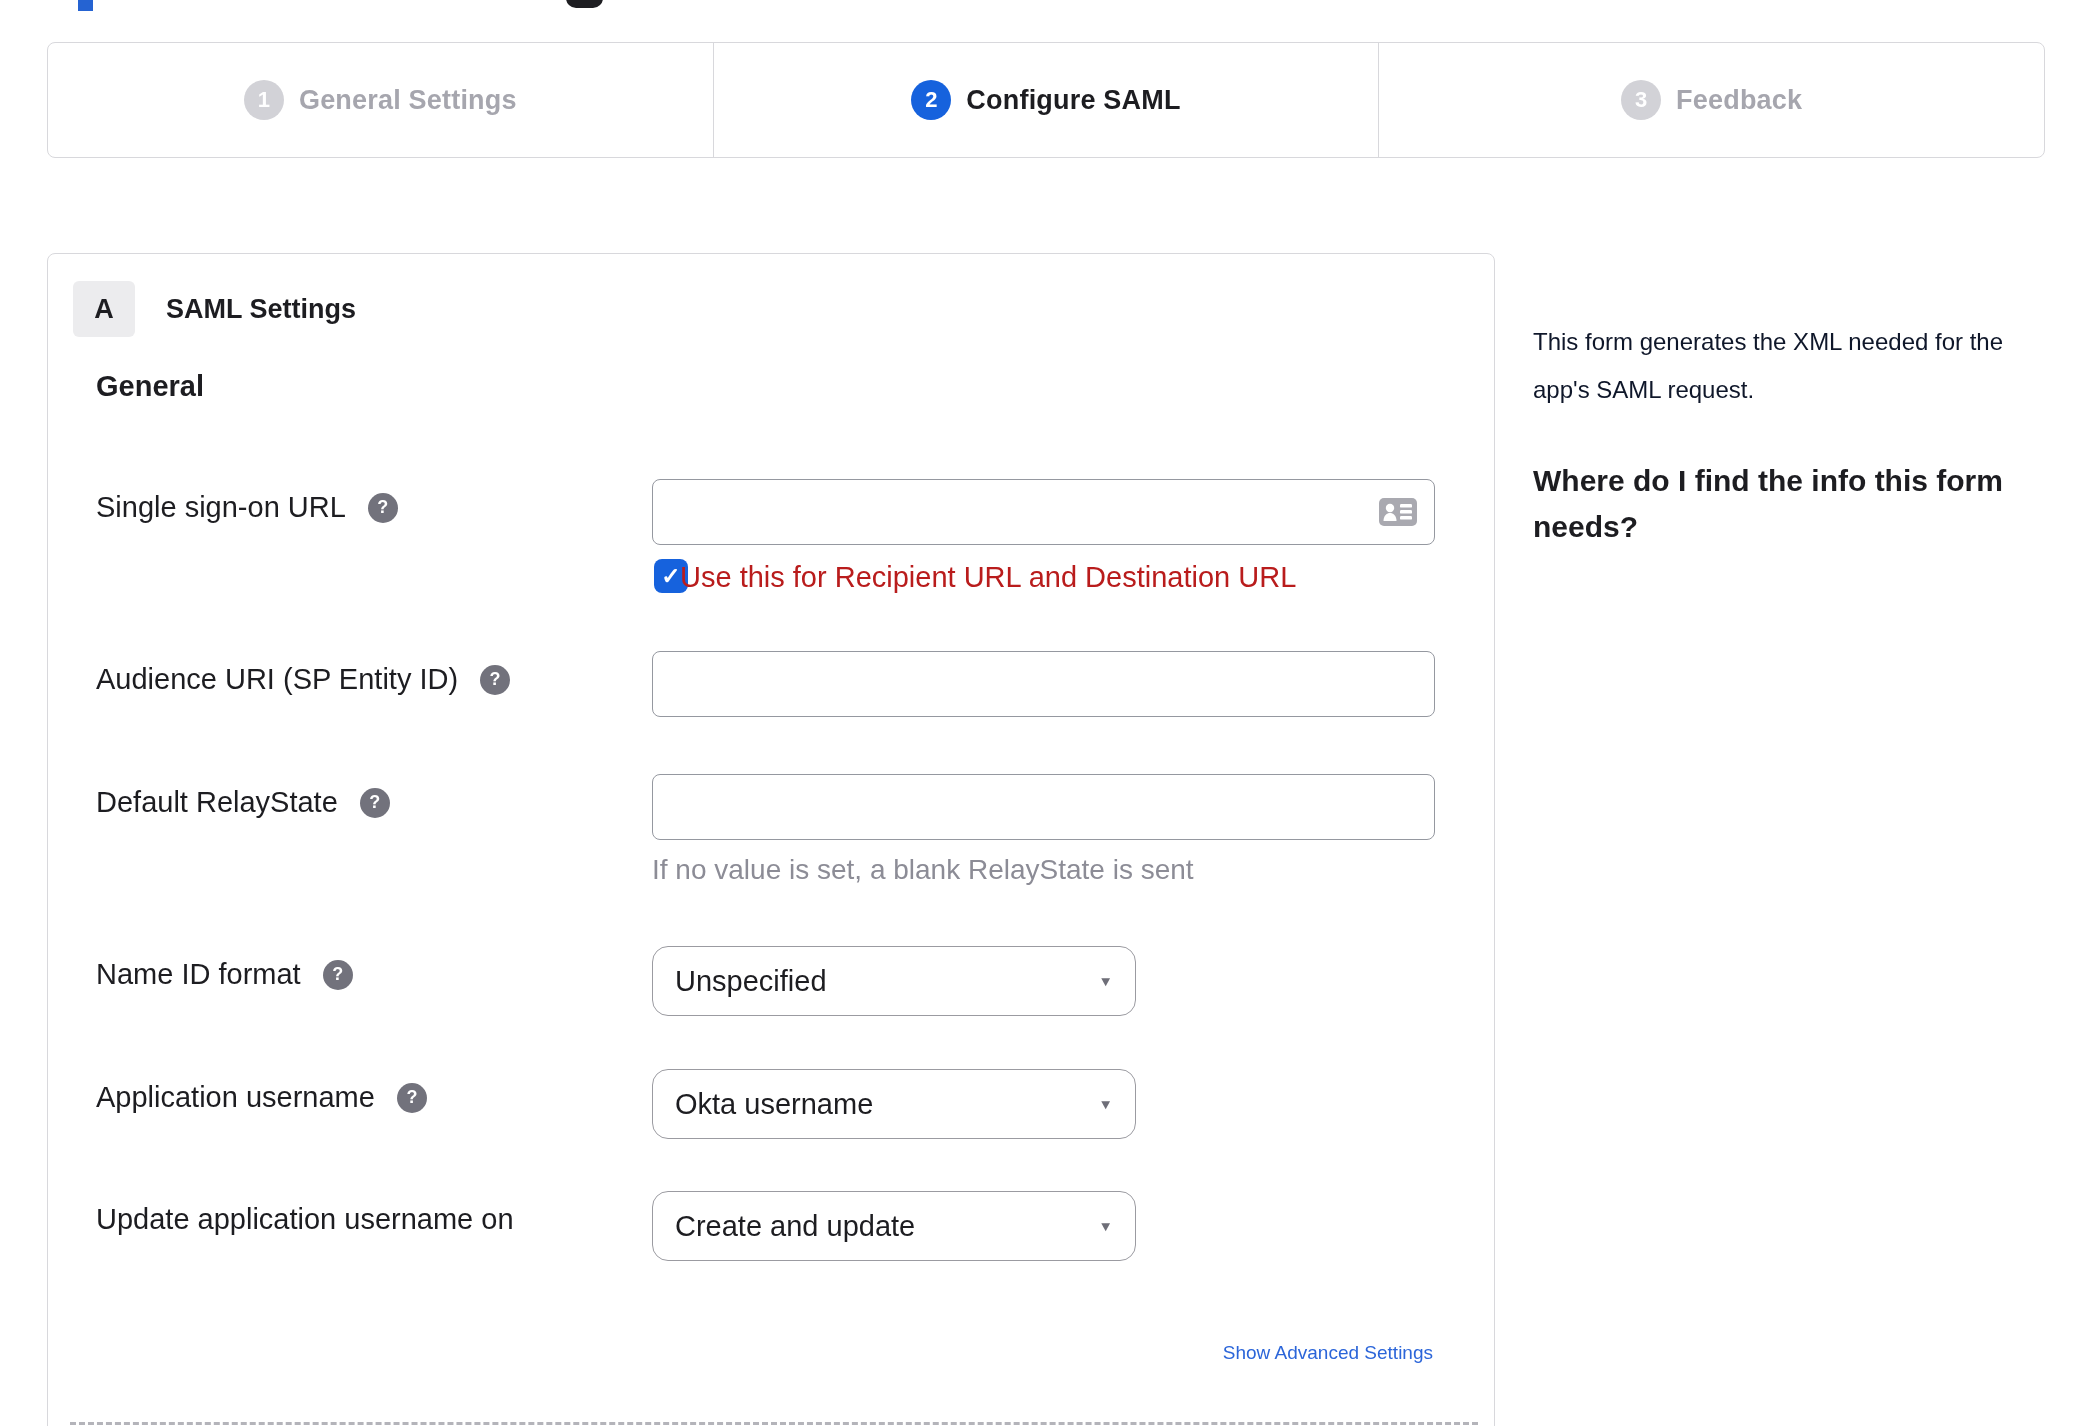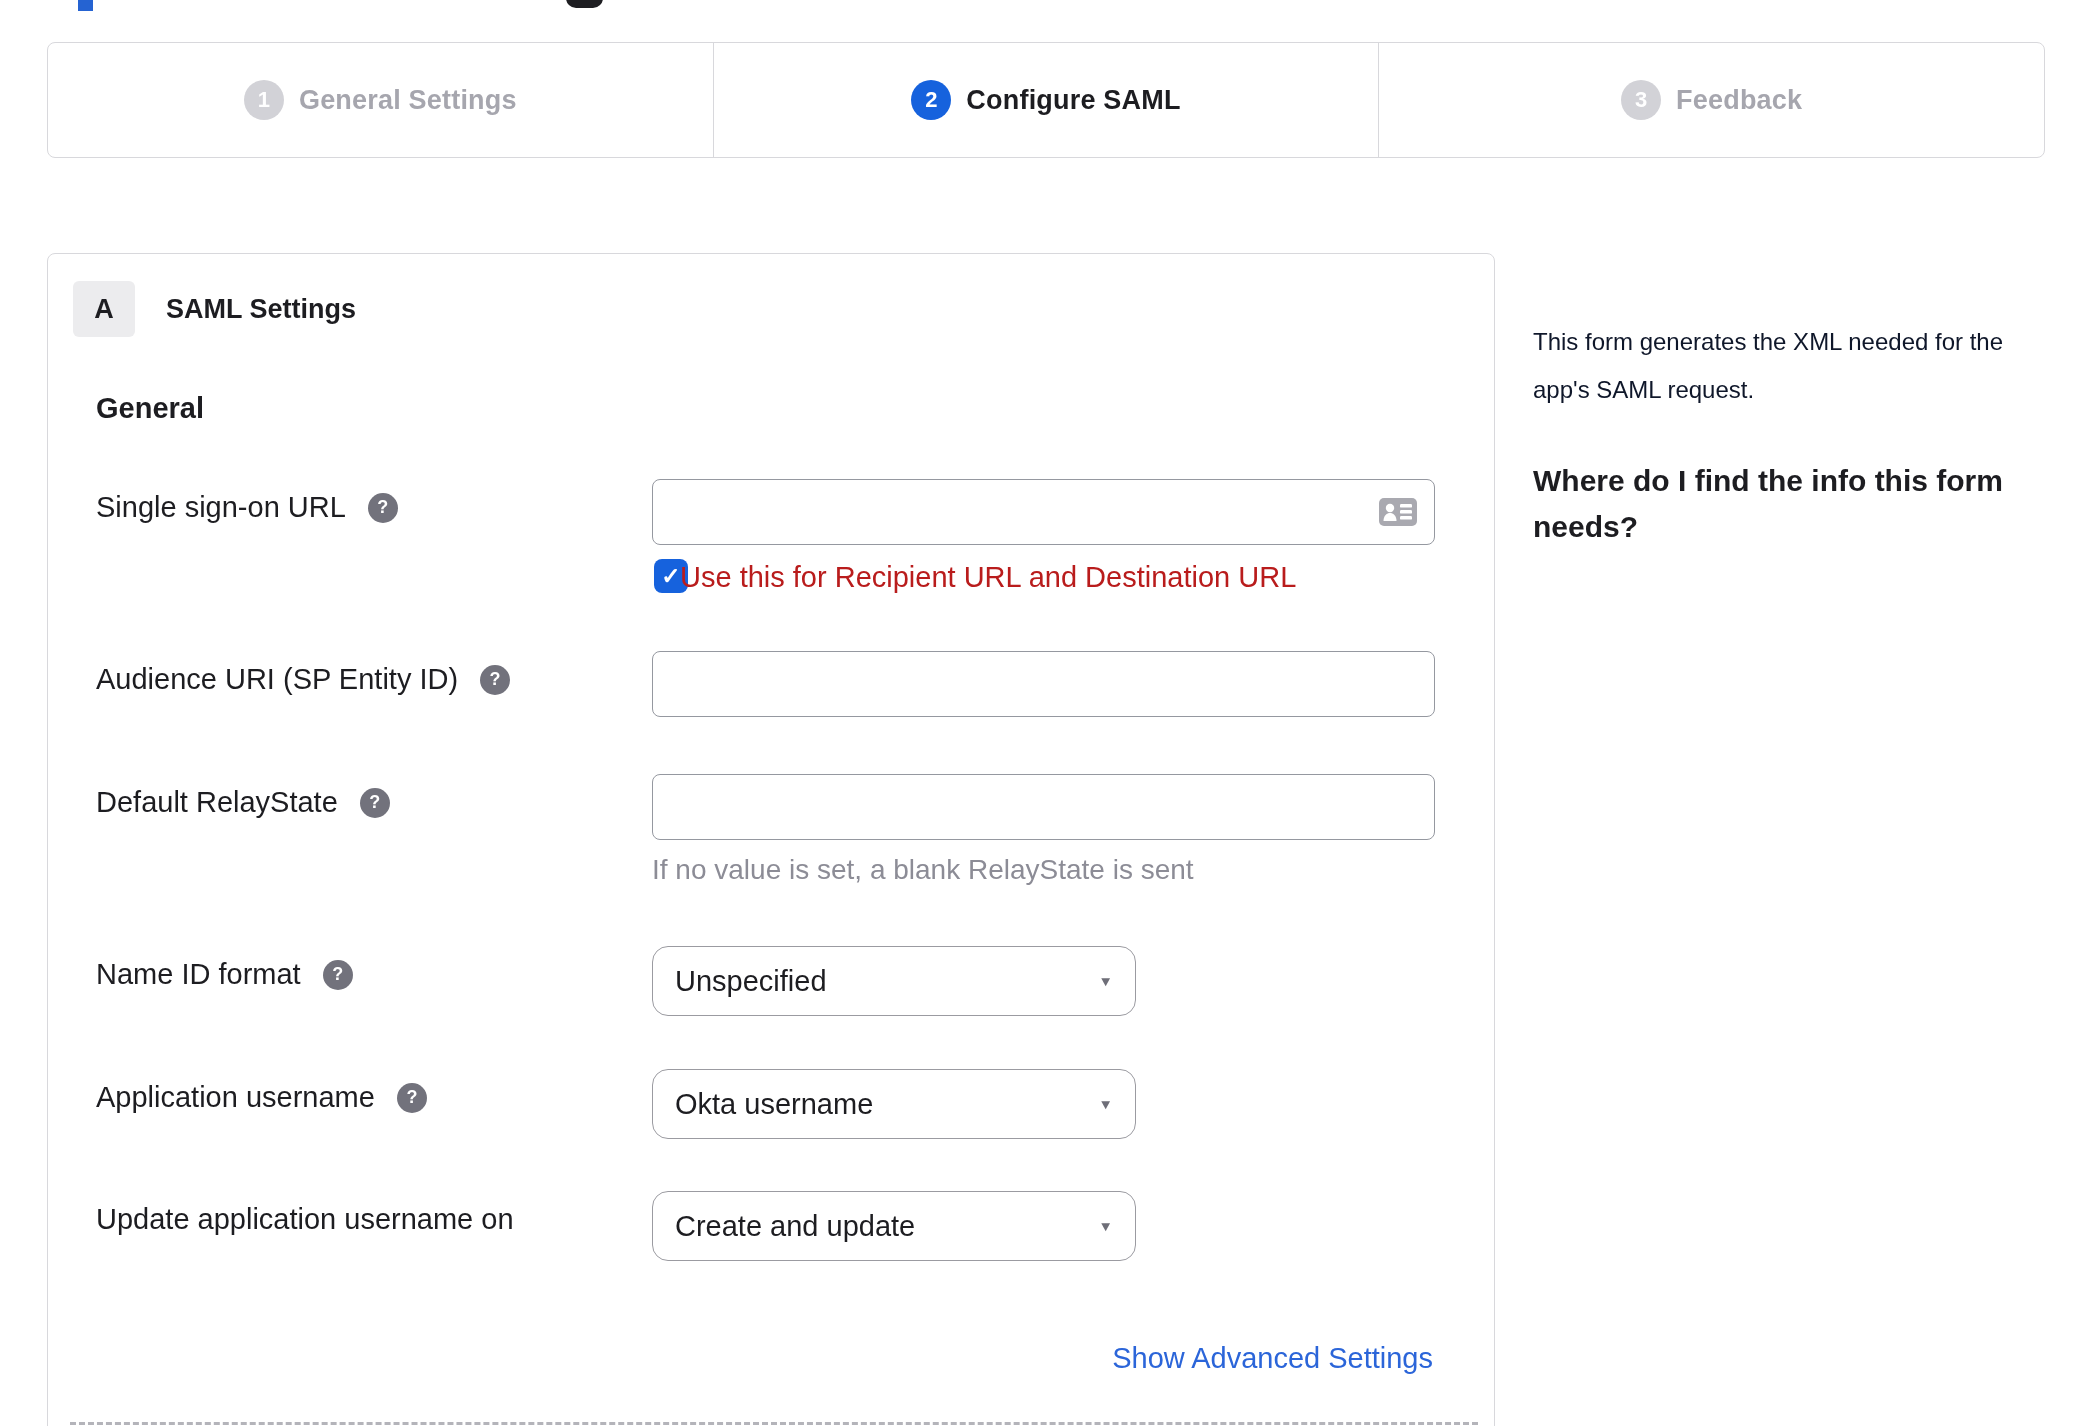--- a/index.html
+++ b/index.html
@@ -31,21 +31,21 @@
   .panel{
     position:absolute; left:47px; top:253px; width:1448px; height:1200px;
     border:1px solid #d8d8dc; border-radius:8px; background:#fff;
   }
   .badge{
     position:absolute; left:25px; top:27px; width:62px; height:56px;
     background:#ececee; border-radius:6px; display:flex; align-items:center; justify-content:center;
     font-size:27px; font-weight:bold; color:#1d1d21;
   }
   .panel-title{ position:absolute; left:118px; top:40px; font-size:27px; font-weight:bold; }
-  .section-heading{ position:absolute; left:48px; top:138px; font-size:29px; font-weight:bold; }
+  .section-heading{ position:absolute; left:48px; top:116px; font-size:29px; font-weight:bold; }
 
   .row{ position:absolute; left:0; width:100%; }
   .flabel{
     position:absolute; left:48px; top:12px; font-size:29px; color:#1d1d21;
     display:inline-flex; align-items:center; gap:22px; white-space:nowrap;
   }
   .help{
     width:30px; height:30px; border-radius:50%; background:#72727c; color:#fff;
     font-size:18px; font-weight:bold; display:inline-flex; align-items:center; justify-content:center;
     flex:0 0 30px; cursor:pointer;
@@ -67,21 +67,21 @@
 
   .select{
     position:absolute; left:604px; top:0; width:484px; height:70px;
     border:1px solid #9b9ba1; border-radius:16px; background:#fff; cursor:pointer;
     display:flex; align-items:center; justify-content:space-between; padding:0 22px 0 22px;
   }
   .select-value{ font-size:29px; color:#1d1d21; }
   .caret{ font-size:15px; color:#6e6e78; transform:scaleY(.9); }
 
   .adv-link{
-    position:absolute; right:61px; top:1088px; font-size:29px; font-weight:500;
+    position:absolute; right:61px; top:1088px; font-size:19px; font-weight:500;
     color:#2b65d9; cursor:pointer; text-decoration:none;
   }
   .dashed-divider{ position:absolute; left:22px; right:16px; top:1168px; border-top:3px dashed #b4b4ba; }
 
   
   .sidebar{ position:absolute; left:1533px; top:318px; width:516px; }
   .sidebar h3{ font-size:30px; font-weight:bold; line-height:46px; color:#1d1d21; margin-bottom:20px; }
   .sidebar p{ font-size:24px; line-height:48px; color:#0f172a; margin-bottom:44px; }
 </style>
 </head>

